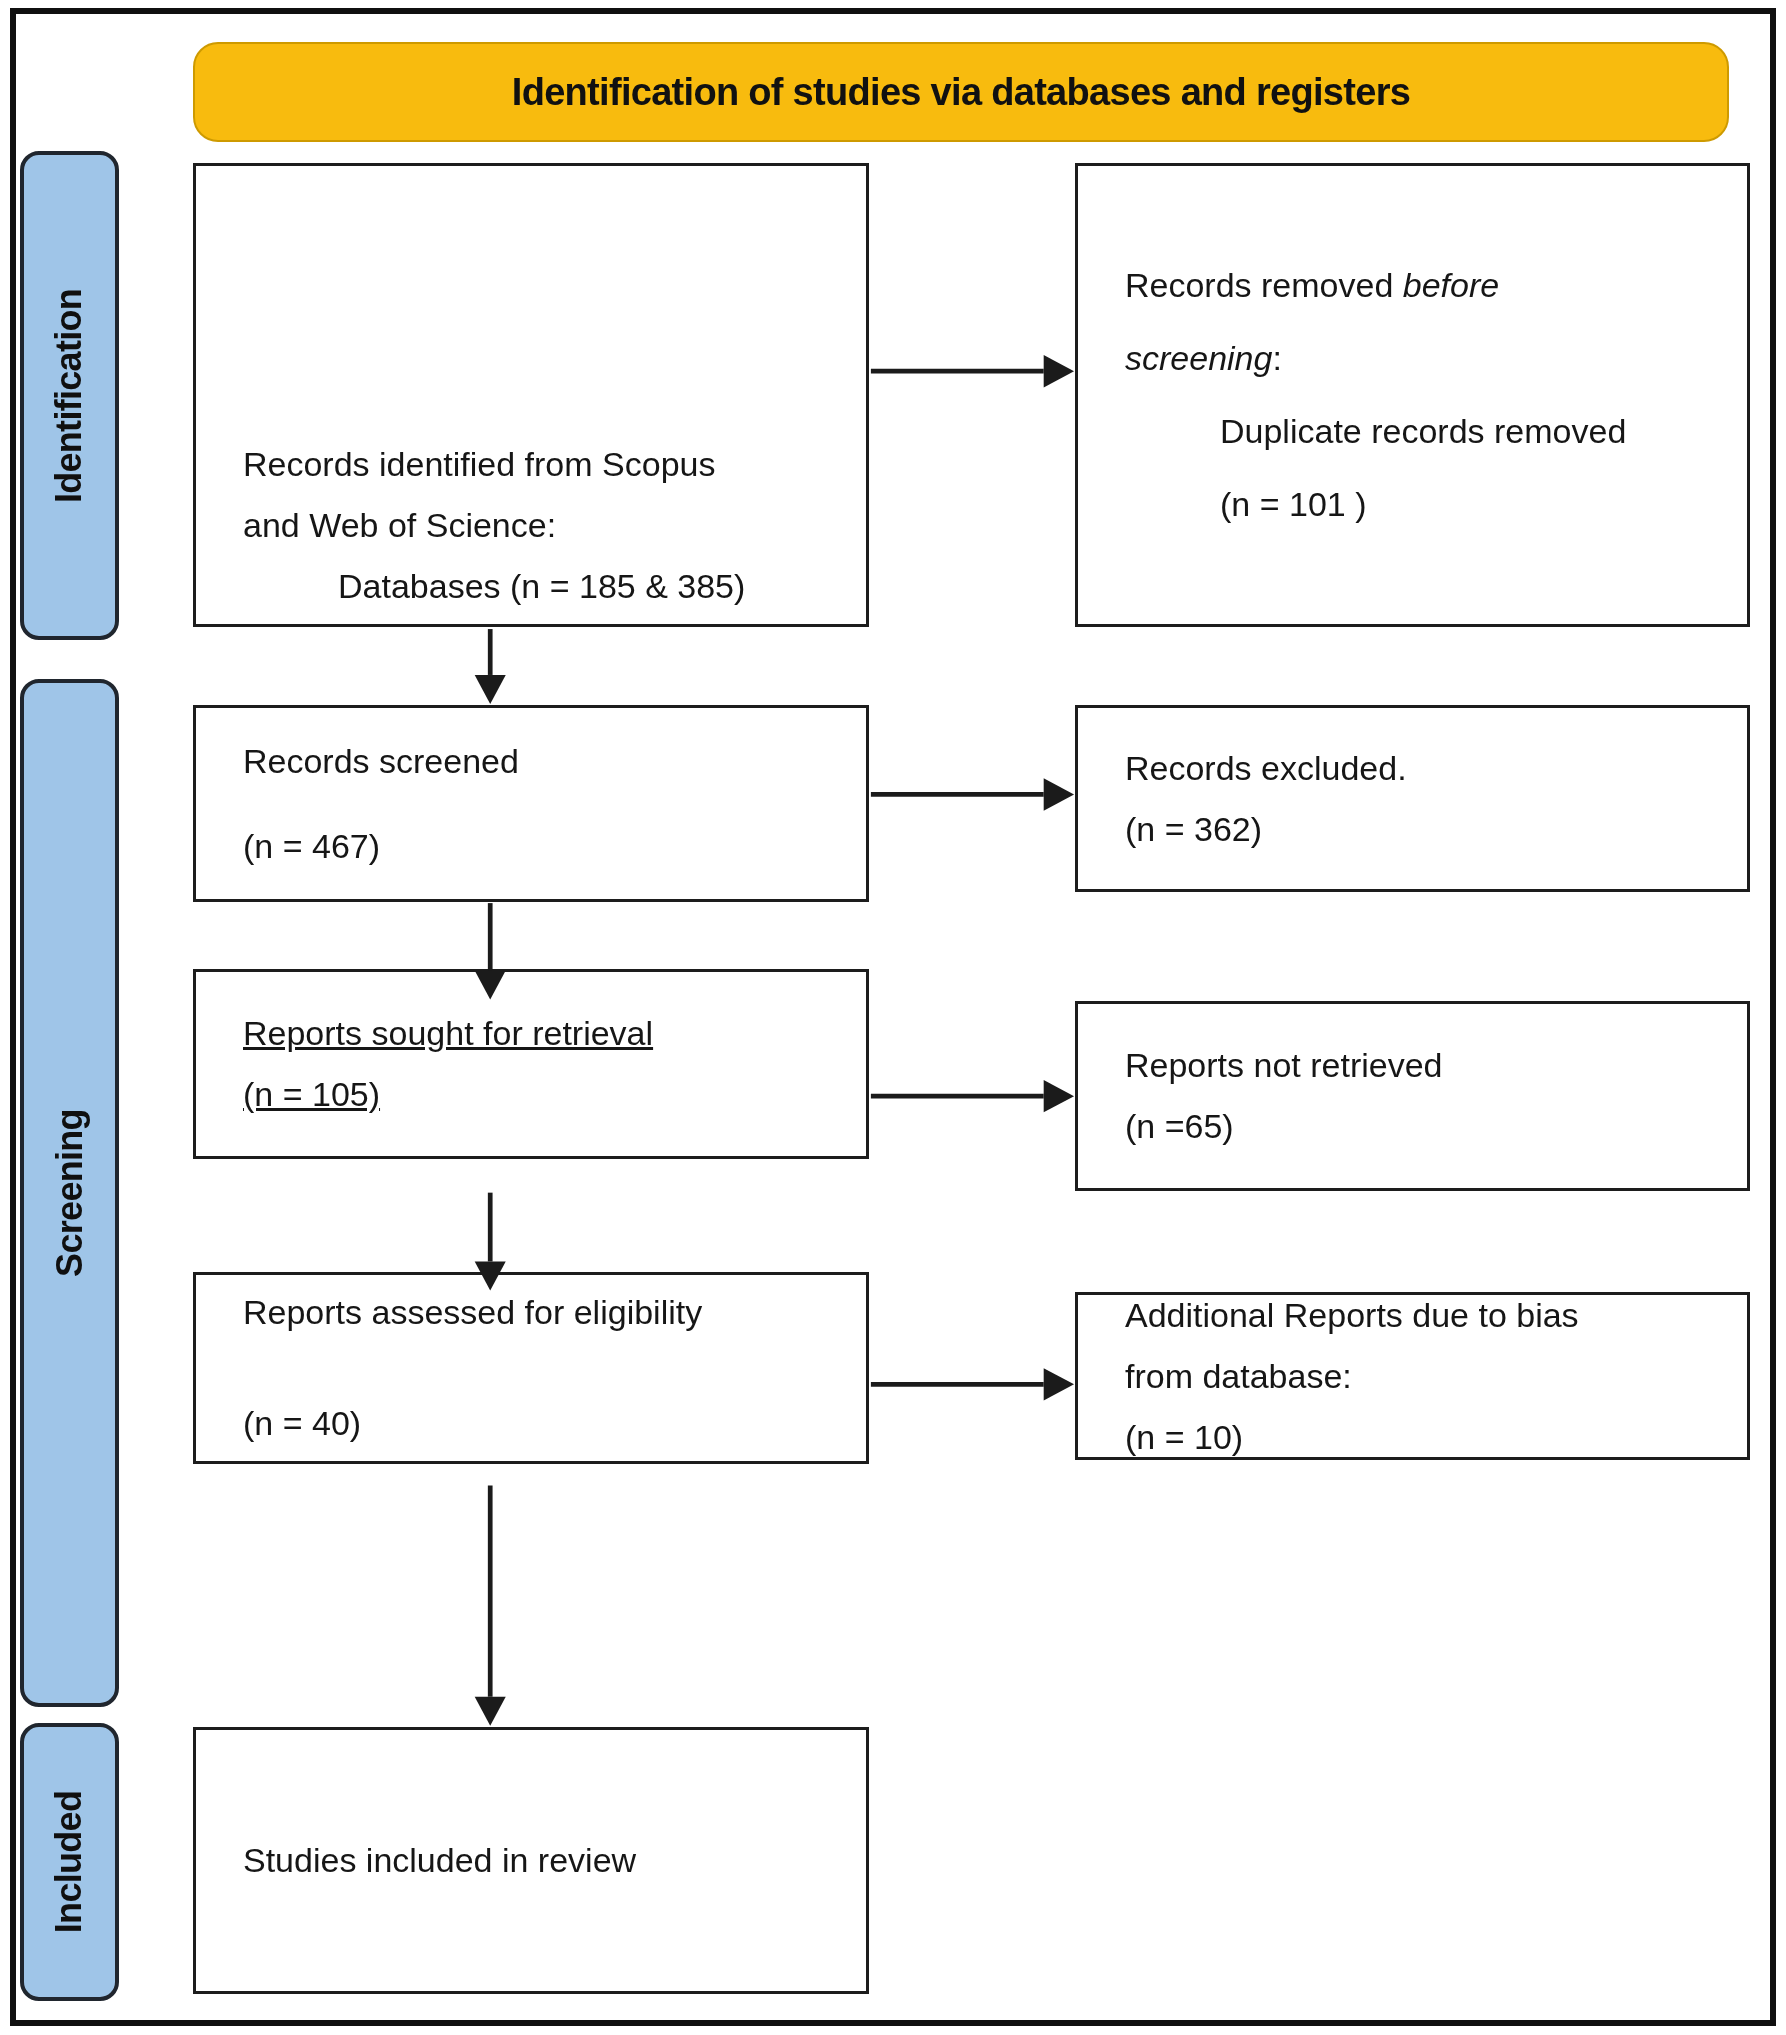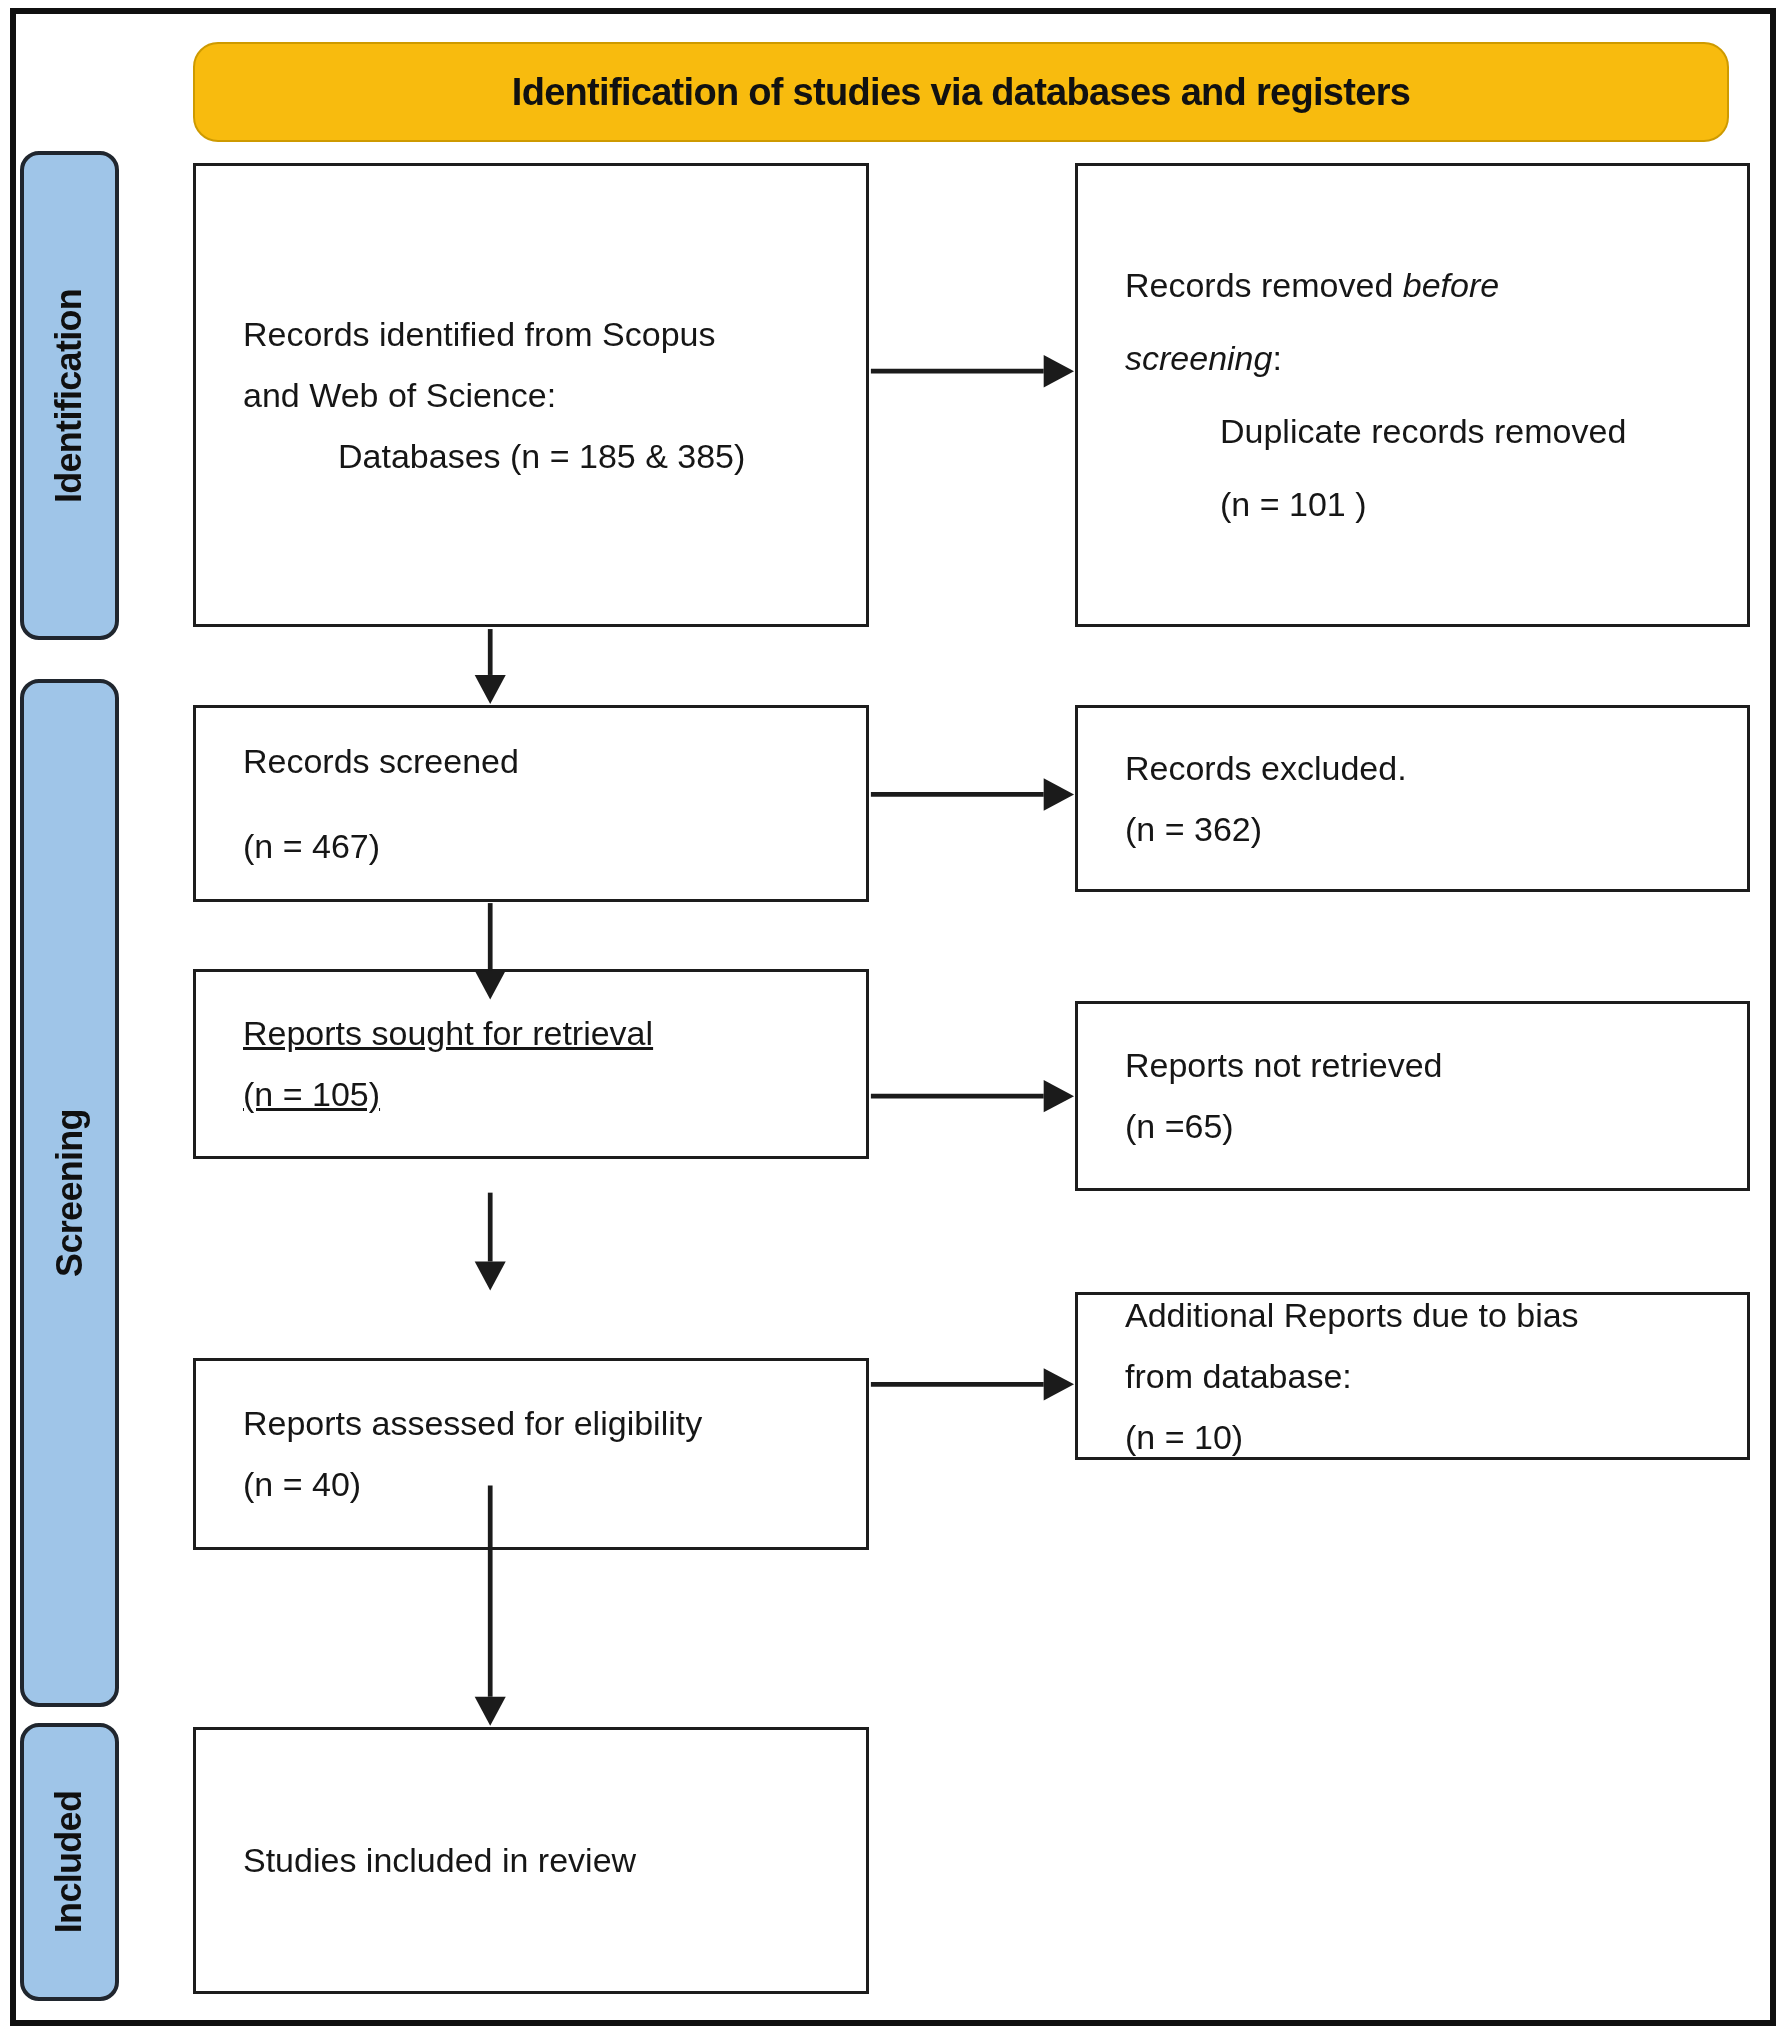--- a/index.html
+++ b/index.html
@@ -75,37 +75,37 @@
   <div class="stage" style="top:151px;height:489px;">
     <span class="v">Identification</span>
   </div>
   <div class="stage" style="top:679px;height:1028px;">
     <span class="v">Screening</span>
   </div>
   <div class="stage" style="top:1723px;height:278px;">
     <span class="v">Included</span>
   </div>
 
-  <div class="box col1" style="top:163px;height:464px;">
+  <div class="box col1" style="top:163px;height:464px;justify-content:flex-end;">
     <div class="line">Records identified from Scopus</div>
     <div class="line">and Web of Science:</div>
     <div class="line indent">Databases (n = 185 &amp; 385)</div>
   </div>
 
   <div class="box col1" style="top:705px;height:197px;gap:24px;">
     <div class="line">Records screened</div>
     <div class="line">(n = 467)</div>
   </div>
 
   <div class="box col1" style="top:969px;height:190px;text-decoration:underline;">
     <div class="line">Reports sought for retrieval</div>
     <div class="line">(n = 105)</div>
   </div>
 
-  <div class="box col1" style="top:1358px;height:192px;">
+  <div class="box col1" style="top:1272px;height:192px;justify-content:space-between;">
     <div class="line">Reports assessed for eligibility</div>
     <div class="line">(n = 40)</div>
   </div>
 
   <div class="box col1" style="top:1727px;height:267px;">
     <div class="line">Studies included in review</div>
   </div>
 
   <div class="box col2" style="top:163px;height:464px;gap:12px;">
     <div class="line"><span>Records removed </span><em>before</em></div>

